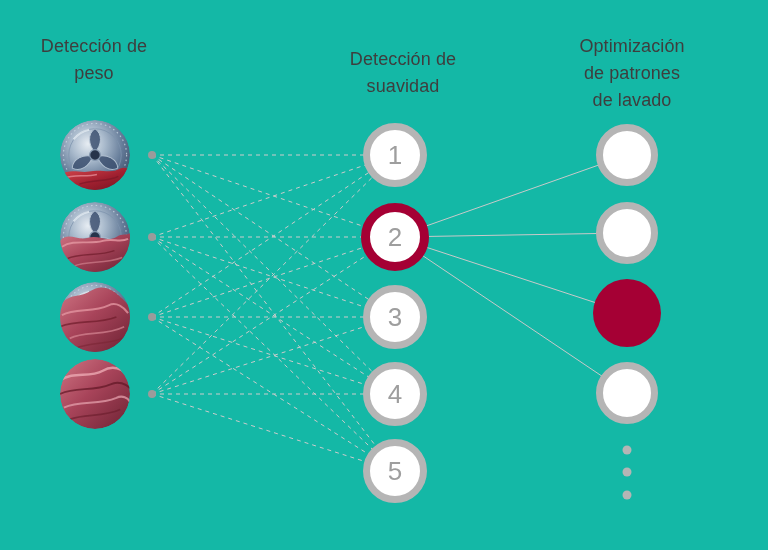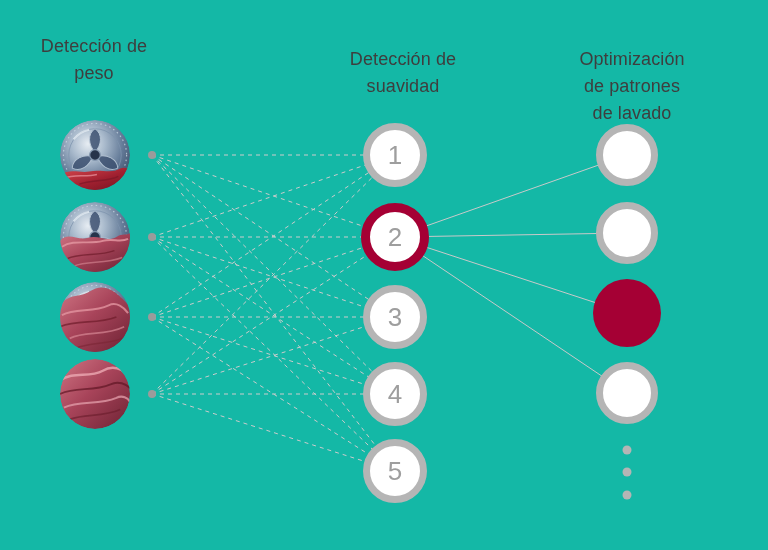--- a/index.html
+++ b/index.html
@@ -105,21 +105,21 @@
       <line x1="395" y1="237" x2="627" y2="155" stroke="#c9c9c9" stroke-width="1"></line>
       <line x1="395" y1="237" x2="627" y2="233" stroke="#c9c9c9" stroke-width="1"></line>
       <line x1="395" y1="237" x2="627" y2="313" stroke="#c9c9c9" stroke-width="1"></line>
       <line x1="395" y1="237" x2="627" y2="393" stroke="#c9c9c9" stroke-width="1"></line>
     </svg>
 
   <div class="col-title" style="left:94px;top:33px">Detección de
 peso</div>
   <div class="col-title" style="left:403px;top:46px">Detección de
 suavidad</div>
-  <div class="col-title" style="left:632px;top:46px">Optimización
+  <div class="col-title" style="left:632px;top:33px">Optimización
 de patrones
 de lavado</div>
 
   <div class="lphoto" style="left:95px;top:155px">
     <svg width="70" height="70" viewBox="0 0 72 72">
       <g clip-path="url(#cclip)">
         <use href="#drumg"></use>
         <path d="M0 57 C10 49 20 55 30 53 C42 50 52 56 62 50 C66 48 70 50 72 52 L72 72 L0 72 Z" fill="url(#gFabA)"></path>
         <path d="M4 60 C14 55 26 59 38 56" stroke="#e58a93" stroke-width="1.6" fill="none" opacity="0.8"></path>
         <path d="M20 66 C32 61 48 64 60 58" stroke="#7a1726" stroke-width="1.4" fill="none" opacity="0.7"></path>

